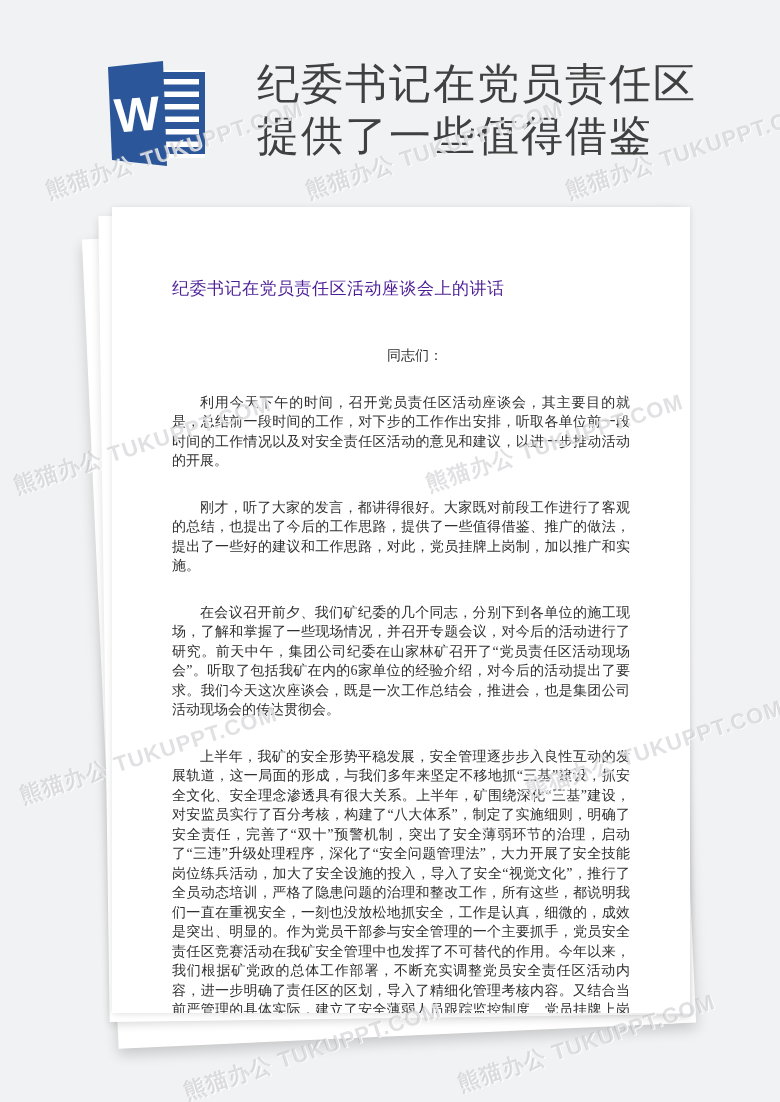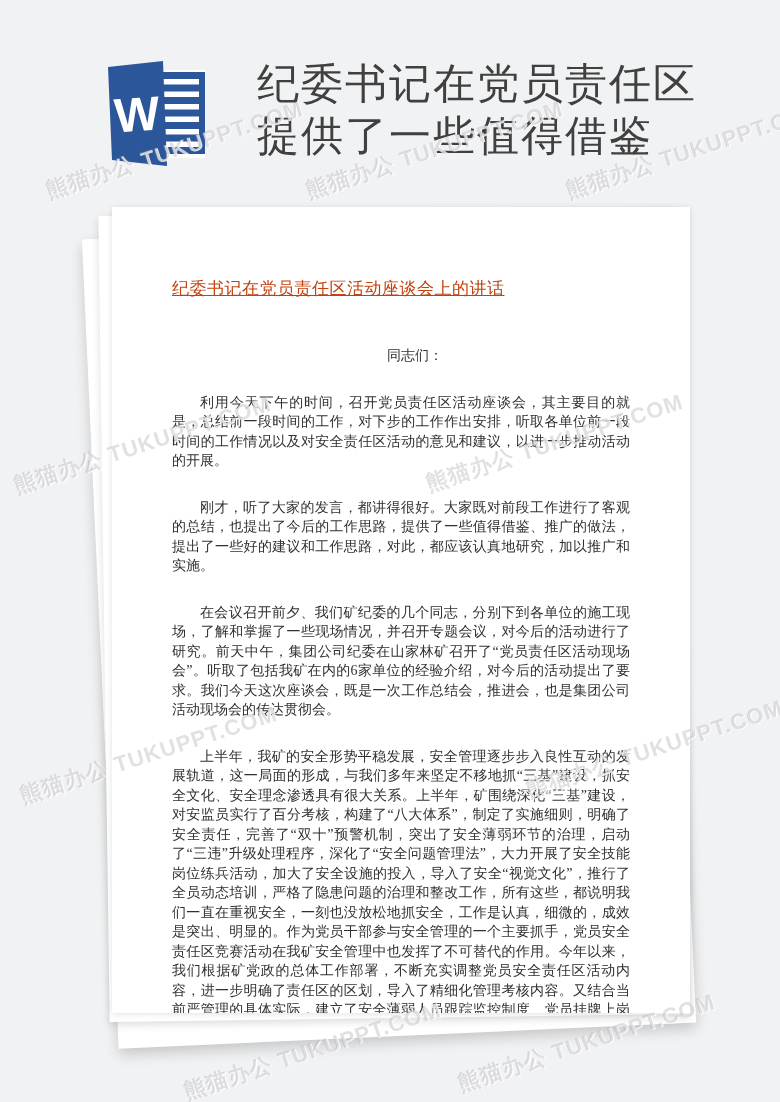--- a/index.html
+++ b/index.html
@@ -47,24 +47,23 @@
     box-sizing: border-box;
     padding: 0 60px;
     overflow: hidden;
   }
 
   
   .doc-title {
     margin: 70px 0 0 0;
     font-family: "Liberation Serif", "DejaVu Serif", serif;
     font-size: 17px; font-weight: 400;
-    color: #c2410c;
+    color: #4c1d95;
     letter-spacing: 0.5px;
     white-space: nowrap;
-    text-decoration: underline;
   }
   .salutation {
     margin: 46px 0 0 0;
     font-family: "Liberation Serif", "DejaVu Serif", serif;
     font-size: 14px; line-height: 19.5px;
     color: #303030;
     text-indent: 2em;
     text-align: center;
   }
   .para {
@@ -129,21 +128,21 @@
     </div>
   </div>
 
   <div class="sheet sheet-b2"></div>
   <div class="sheet sheet-b1"></div>
 
   <div class="sheet page-main">
     <h1 class="doc-title">纪委书记在党员责任区活动座谈会上的讲话</h1>
     <p class="salutation">同志们：</p>
     <p class="para">利用今天下午的时间，召开党员责任区活动座谈会，其主要目的就是，总结前一段时间的工作，对下步的工作作出安排，听取各单位前一段时间的工作情况以及对安全责任区活动的意见和建议，以进一步推动活动的开展。</p>
-    <p class="para">刚才，听了大家的发言，都讲得很好。大家既对前段工作进行了客观的总结，也提出了今后的工作思路，提供了一些值得借鉴、推广的做法，提出了一些好的建议和工作思路，对此，都应该认真地研究，加以推广和实施。</p>
+    <p class="para">刚才，听了大家的发言，都讲得很好。大家既对前段工作进行了客观的总结，也提出了今后的工作思路，提供了一些值得借鉴、推广的做法，提出了一些好的建议和工作思路，对此，党员挂牌上岗制，加以推广和实施。</p>
     <p class="para">在会议召开前夕、我们矿纪委的几个同志，分别下到各单位的施工现场，了解和掌握了一些现场情况，并召开专题会议，对今后的活动进行了研究。前天中午，集团公司纪委在山家林矿召开了“党员责任区活动现场会”。听取了包括我矿在内的6家单位的经验介绍，对今后的活动提出了要求。我们今天这次座谈会，既是一次工作总结会，推进会，也是集团公司活动现场会的传达贯彻会。</p>
     <p class="para">上半年，我矿的安全形势平稳发展，安全管理逐步步入良性互动的发展轨道，这一局面的形成，与我们多年来坚定不移地抓“三基”建设，抓安全文化、安全理念渗透具有很大关系。上半年，矿围绕深化“三基”建设，对安监员实行了百分考核，构建了“八大体系”，制定了实施细则，明确了安全责任，完善了“双十”预警机制，突出了安全薄弱环节的治理，启动了“三违”升级处理程序，深化了“安全问题管理法”，大力开展了安全技能岗位练兵活动，加大了安全设施的投入，导入了安全“视觉文化”，推行了全员动态培训，严格了隐患问题的治理和整改工作，所有这些，都说明我们一直在重视安全，一刻也没放松地抓安全，工作是认真，细微的，成效是突出、明显的。作为党员干部参与安全管理的一个主要抓手，党员安全责任区竞赛活动在我矿安全管理中也发挥了不可替代的作用。今年以来，我们根据矿党政的总体工作部署，不断充实调整党员安全责任区活动内容，进一步明确了责任区的区划，导入了精细化管理考核内容。又结合当前严管理的具体实际，建立了安全薄弱人员跟踪监控制度、党员挂牌上岗制</p>
   </div>
 
   <div class="watermark-layer">
     <span class="wm">熊猫办公 TUKUPPT.COM</span>
     <span class="wm">熊猫办公 TUKUPPT.COM</span>
     <span class="wm">熊猫办公 TUKUPPT.COM</span>
     <span class="wm">熊猫办公 TUKUPPT.COM</span>
     <span class="wm">熊猫办公 TUKUPPT.COM</span>

